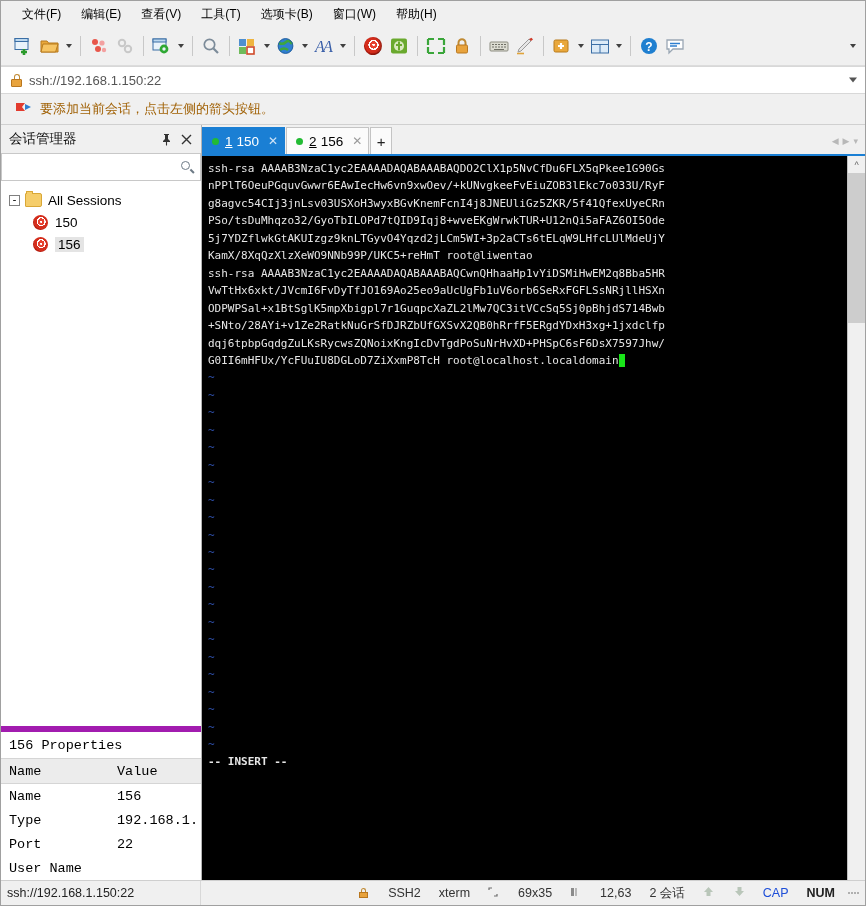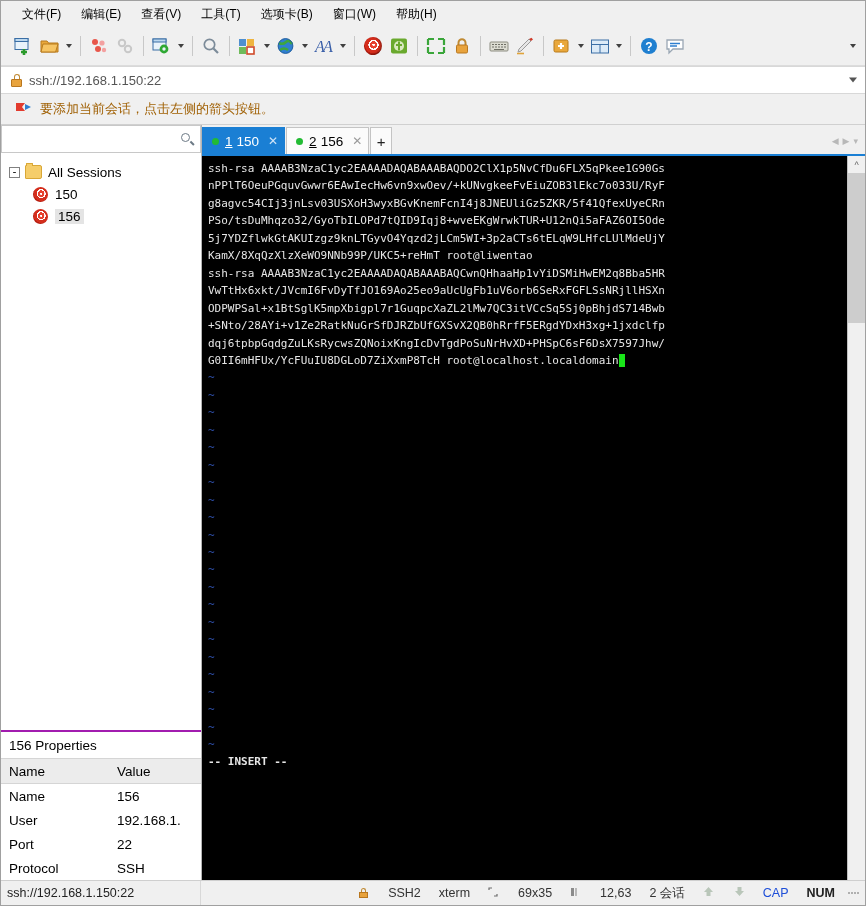--- a/index.html
+++ b/index.html
@@ -95,21 +95,21 @@
     font-size:10px;line-height:9px;color:#000;margin-right:5px;box-sizing:border-box;flex:0 0 auto;font-family:"Liberation Mono",monospace;}
   .folder{width:15px;height:12px;background:#f5cd6a;border:1px solid #d9a736;border-radius:1px 2px 2px 1px;margin-right:6px;flex:0 0 auto;position:relative;}
   .folder:before{content:"";position:absolute;top:-3px;left:0;width:7px;height:3px;background:#f5cd6a;border:1px solid #d9a736;border-bottom:none;border-radius:1px 1px 0 0;box-sizing:border-box;}
   .sessicon{width:15px;height:15px;margin-right:7px;flex:0 0 auto;
     border-radius:50%;
     background:radial-gradient(circle at 56% 46%, #ffffff 0 9%, #e8402e 10% 28%, #ffffff 29% 38%, #d42d1c 39% 62%, #b81e10 63% 100%);
     transform:rotate(-20deg);}
   .tree-label.sel{background:#e4e4e4;padding:0 3px;}
 
   
-  .props{flex:0 0 auto;background:#ffffff;border-top:2px solid #a21caf;}
+  .props{flex:0 0 auto;background:#ffffff;border-top:6px solid #a21caf;font-family:Liberation Mono, monospace;}
   .props-title{height:26px;display:flex;align-items:center;padding-left:8px;font-size:13.5px;color:#000;background:#fff;}
   .props-hdr{display:flex;height:24px;background:#ececec;border-top:1px solid #d5d5d5;border-bottom:1px solid #d5d5d5;}
   .props-hdr div{font-size:13.5px;color:#000;display:flex;align-items:center;padding-left:8px;}
   .props-row{display:flex;height:24px;background:#fff;}
   .props-row div{font-size:13.5px;color:#000;display:flex;align-items:center;padding-left:8px;}
   .col-n{width:100px;flex:0 0 auto;}
   .col-v{flex:1 1 auto;}
 
   
   .rightpane{flex:1 1 auto;display:flex;flex-direction:column;min-width:0;min-height:0;background:#f0f0f0;}
@@ -327,20 +327,36 @@
         <path d="M1 1 L10 1 L7 5 L10 9 L1 9 Z" fill="#e23b2e"></path>
         <path d="M10 2 L16 5 L10 8 Z" fill="#2f7fd0"></path>
       </svg>
     </div>
     <div class="notice-text">要添加当前会话，点击左侧的箭头按钮。</div>
   </div>
 
   <div class="bodyarea">
 
     <div class="sidebar">
+      <div class="sb-head">
+        <div class="sb-head-title">会话管理器</div>
+        <div class="sb-head-btns">
+          <div class="sb-hb">
+            <svg width="11" height="13" viewBox="0 0 11 13">
+                <path d="M3 1 h5 v1 h-1 v4 l2 2 v1 H2 v-1 l2-2 V2 H3 Z" fill="#333"></path>
+                <path d="M5.5 9 v3.5" stroke="#333" stroke-width="1.1"></path>
+              </svg>
+          </div>
+          <div class="sb-hb">
+            <svg width="11" height="11" viewBox="0 0 11 11">
+                <path d="M1 1 L10 10 M10 1 L1 10" stroke="#333" stroke-width="1.4"></path>
+              </svg>
+          </div>
+        </div>
+      </div>
       <div class="sb-search" title="">
         <div class="magnifier">
             <div class="ring"></div>
             <div class="stick"></div>
           </div>
       </div>
       <div class="sb-tree">
         <div class="tree-row">
           <div class="expander">-</div>
           <div class="folder"></div>
@@ -360,30 +376,30 @@
         <div class="props-title">156 Properties</div>
         <div class="props-hdr">
           <div class="col-n">Name</div>
           <div class="col-v">Value</div>
         </div>
         <div class="props-row">
           <div class="col-n">Name</div>
           <div class="col-v">156</div>
         </div>
         <div class="props-row">
-          <div class="col-n">User</div>
+          <div class="col-n">Type</div>
           <div class="col-v">192.168.1.</div>
         </div>
         <div class="props-row">
           <div class="col-n">Port</div>
           <div class="col-v">22</div>
         </div>
         <div class="props-row">
-          <div class="col-n">Protocol</div>
-          <div class="col-v">SSH</div>
+          <div class="col-n">User Name</div>
+          <div class="col-v"></div>
         </div>
       </div>
     </div>
 
     <div class="rightpane">
       <div class="tabstrip">
         <div class="tab active">
           <span class="dot"></span>
           <span class="num">1</span>
           <span>150</span>

